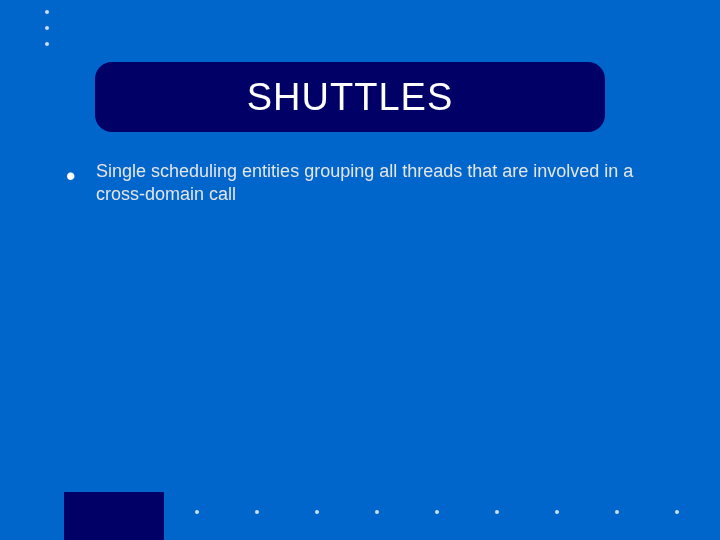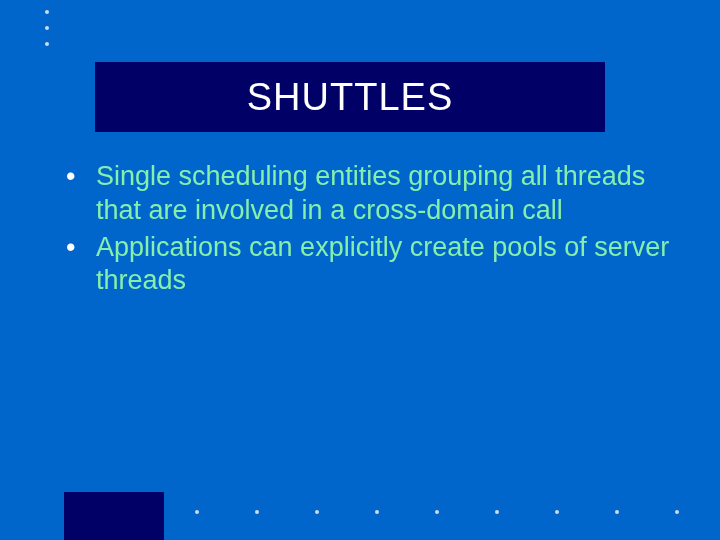--- a/index.html
+++ b/index.html
@@ -42,39 +42,40 @@
   .title-bar {
     position: absolute;
     top: 62px;
     left: 95px;
     width: 510px;
     height: 70px;
     background: #000066;
     display: flex;
     align-items: center;
     justify-content: center;
+    border-radius: 17px;
   }
   .title-text {
     color: #ffffff;
     font-size: 38px;
     font-weight: normal;
     letter-spacing: 1px;
   }
   .content {
     position: absolute;
     top: 160px;
     left: 48px;
     right: 40px;
   }
   ul {
     list-style: none;
   }
   li {
-    color: #86efac;
-    font-size: 27px;
+    color: #e5e5e5;
+    font-size: 18px;
     line-height: 1.25;
     margin-bottom: 3px;
     padding-left: 48px;
     position: relative;
   }
   li::before {
     content: "•";
     position: absolute;
     left: 18px;
     top: 0;
@@ -99,21 +100,20 @@
   <div class="dot"></div>
 </div>
 
 <div class="title-bar">
   <span class="title-text">SHUTTLES</span>
 </div>
 
 <div class="content">
   <ul>
     <li>Single scheduling entities grouping all threads that are involved in a cross-domain call</li>
-    <li>Applications can explicitly create pools of server threads</li>
   </ul>
 </div>
 
 <div class="accent-block"></div>
 
 <div class="dots-bottom">
   <div class="dot"></div>
   <div class="dot"></div>
   <div class="dot"></div>
   <div class="dot"></div>

